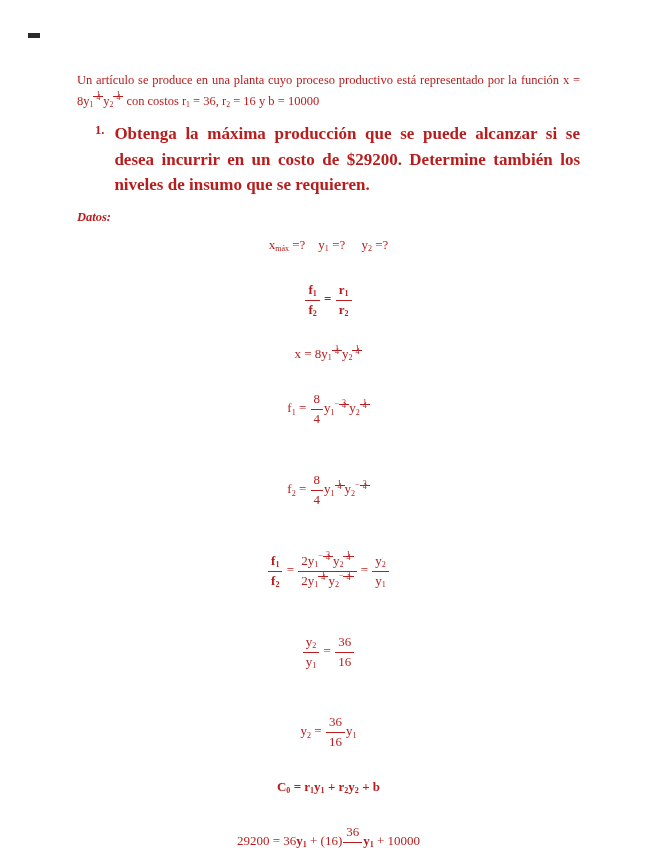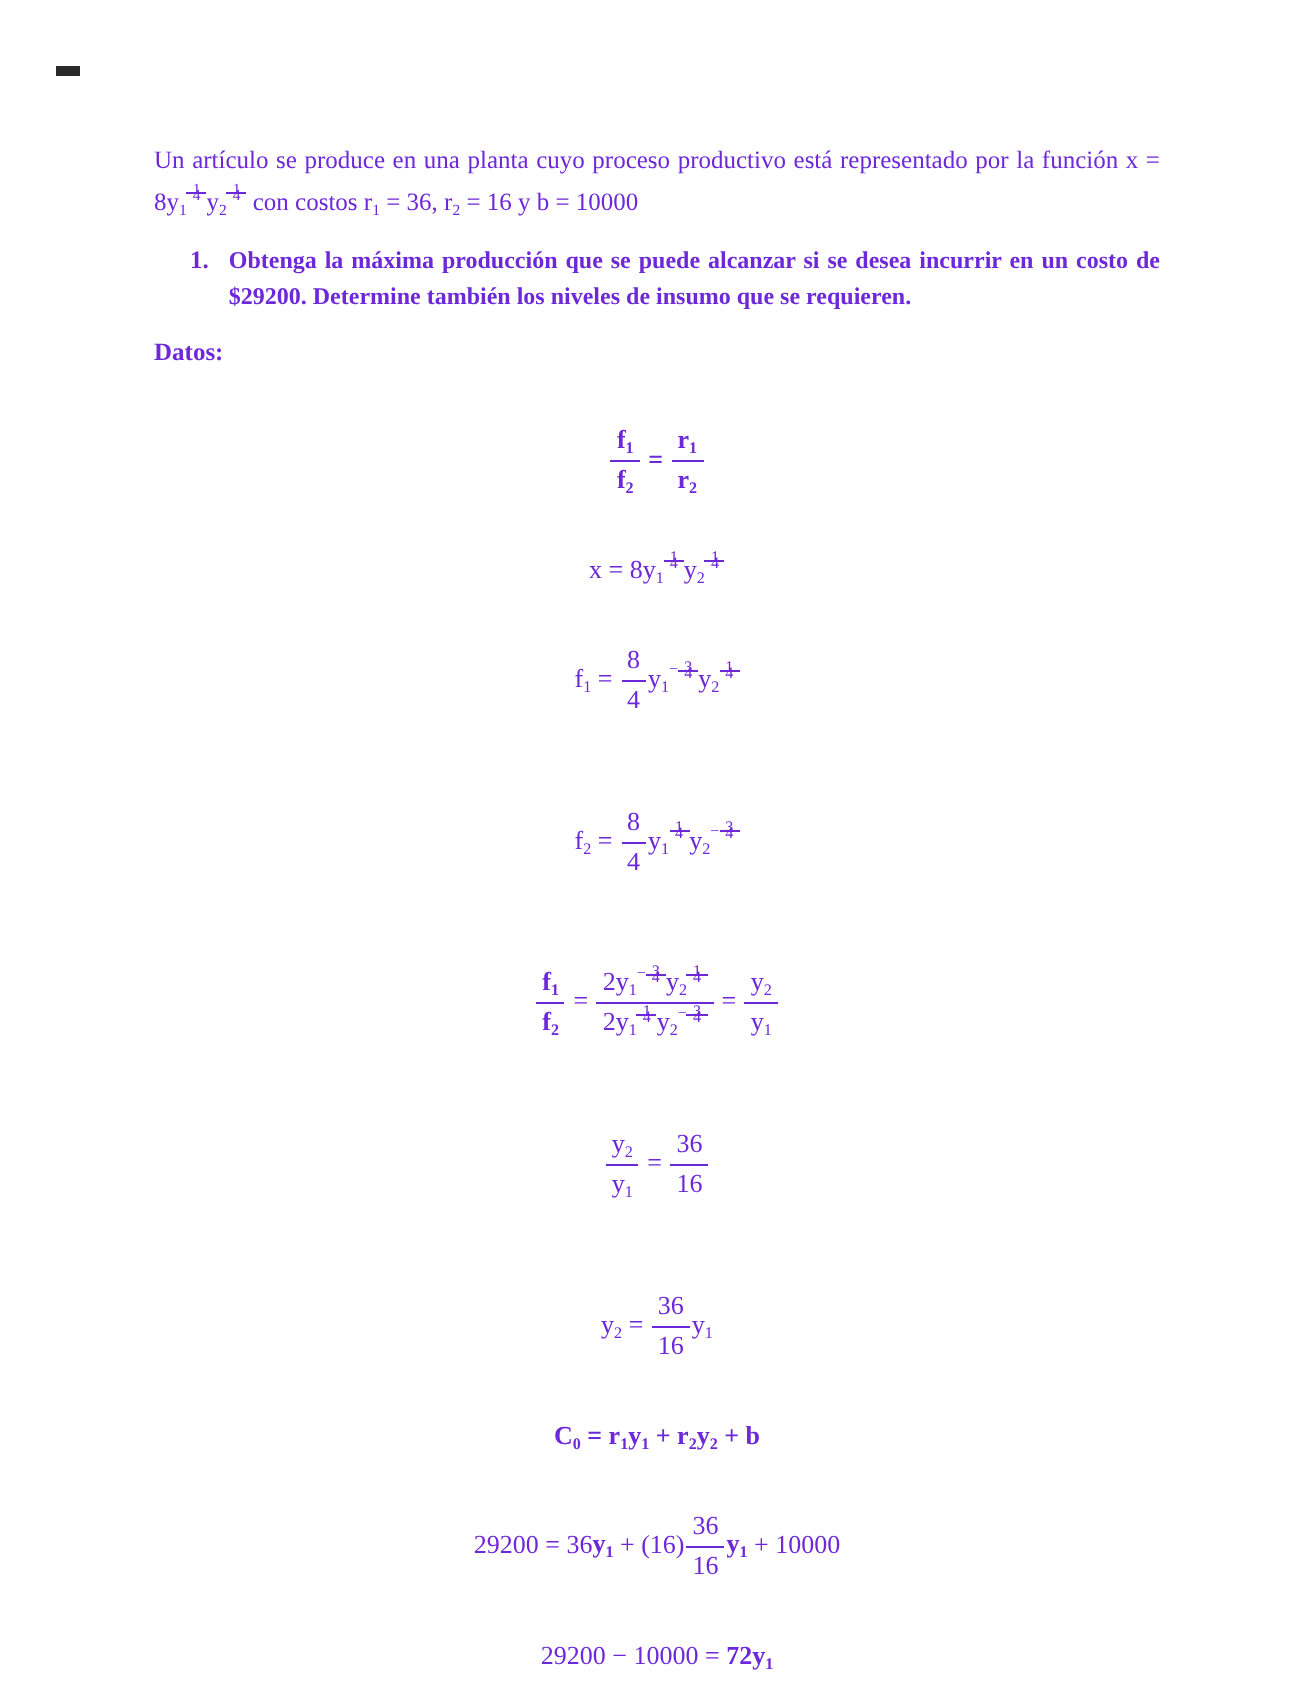--- a/index.html
+++ b/index.html
@@ -5,21 +5,21 @@
   html, body { margin: 0; padding: 0; background: #ffffff; }
   .page {
     position: relative;
     width: 655px;
     height: 848px;
     background: #ffffff;
     box-sizing: border-box;
     padding: 70px 75px 20px 77px;
     overflow: hidden;
     font-family: "Liberation Serif", serif;
-    color: #6d28d9;
+    color: #b91c1c;
   }
   .corner-mark {
     position: absolute;
     left: 28px;
     top: 33px;
     width: 12px;
     height: 5px;
     background: #2a2a2a;
   }
   .intro {
@@ -35,28 +35,29 @@
   }
   .item-num {
     font-weight: bold;
     font-size: 12.5px;
     margin-right: 10px;
     line-height: 1.5;
   }
   .item-text {
     flex: 1;
     font-weight: bold;
-    font-size: 12px;
+    font-size: 17px;
     line-height: 1.5;
     text-align: justify;
   }
   .label {
     font-weight: bold;
     font-size: 12.5px;
     margin: 12px 0;
+    font-style: italic;
   }
   .eq {
     text-align: center;
     font-size: 13px;
     margin: 12px 0;
     line-height: 1.3;
   }
   .eq.result { margin: 10px 0 14px 0; }
   .frac {
     display: inline-block;
@@ -90,20 +91,21 @@
   <p class="intro">Un artículo se produce en una planta cuyo proceso productivo está representado por la función x = 8y<sub>1</sub><sup><span class="frac"><span class="num">1</span><span class="den">4</span></span></sup>y<sub>2</sub><sup><span class="frac"><span class="num">1</span><span class="den">4</span></span></sup> con costos r<sub>1</sub> = 36, r<sub>2</sub> = 16 y b = 10000</p>
 
   <div class="item">
     <span class="item-num">1.</span>
     <span class="item-text">Obtenga la máxima producción que se puede alcanzar si se desea incurrir en un costo de $29200. Determine también los niveles de insumo que se requieren.</span>
   </div>
 
 
   <div class="label">Datos:</div>
 
+  <div class="eq">x<sub>máx</sub> =?&nbsp;&nbsp;&nbsp;&nbsp;y<sub>1</sub> =?&nbsp;&nbsp;&nbsp;&nbsp;&nbsp;y<sub>2</sub> =?</div>
 
 
   <div class="eq"><b><span class="frac"><span class="num">f<sub>1</sub></span><span class="den">f<sub>2</sub></span></span> = <span class="frac"><span class="num">r<sub>1</sub></span><span class="den">r<sub>2</sub></span></span></b></div>
   <div class="eq">x = 8y<sub>1</sub><sup><span class="frac"><span class="num">1</span><span class="den">4</span></span></sup>y<sub>2</sub><sup><span class="frac"><span class="num">1</span><span class="den">4</span></span></sup></div>
   <div class="eq">f<sub>1</sub> = <span class="frac"><span class="num">8</span><span class="den">4</span></span>y<sub>1</sub><sup>−<span class="frac"><span class="num">3</span><span class="den">4</span></span></sup>y<sub>2</sub><sup><span class="frac"><span class="num">1</span><span class="den">4</span></span></sup></div>
   <div class="eq">f<sub>2</sub> = <span class="frac"><span class="num">8</span><span class="den">4</span></span>y<sub>1</sub><sup><span class="frac"><span class="num">1</span><span class="den">4</span></span></sup>y<sub>2</sub><sup>−<span class="frac"><span class="num">3</span><span class="den">4</span></span></sup></div>
   <div class="eq"><b><span class="frac"><span class="num">f<sub>1</sub></span><span class="den">f<sub>2</sub></span></span></b> = <span class="frac"><span class="num">2y<sub>1</sub><sup>−<span class="frac"><span class="num">3</span><span class="den">4</span></span></sup>y<sub>2</sub><sup><span class="frac"><span class="num">1</span><span class="den">4</span></span></sup></span><span class="den">2y<sub>1</sub><sup><span class="frac"><span class="num">1</span><span class="den">4</span></span></sup>y<sub>2</sub><sup>−<span class="frac"><span class="num">3</span><span class="den">4</span></span></sup></span></span> = <span class="frac"><span class="num">y<sub>2</sub></span><span class="den">y<sub>1</sub></span></span></div>
   <div class="eq"><span class="frac"><span class="num">y<sub>2</sub></span><span class="den">y<sub>1</sub></span></span> = <span class="frac"><span class="num">36</span><span class="den">16</span></span></div>
   <div class="eq">y<sub>2</sub> = <span class="frac"><span class="num">36</span><span class="den">16</span></span>y<sub>1</sub></div>
   <div class="eq"><b>C<sub>0</sub> = r<sub>1</sub>y<sub>1</sub> + r<sub>2</sub>y<sub>2</sub> + b</b></div>

